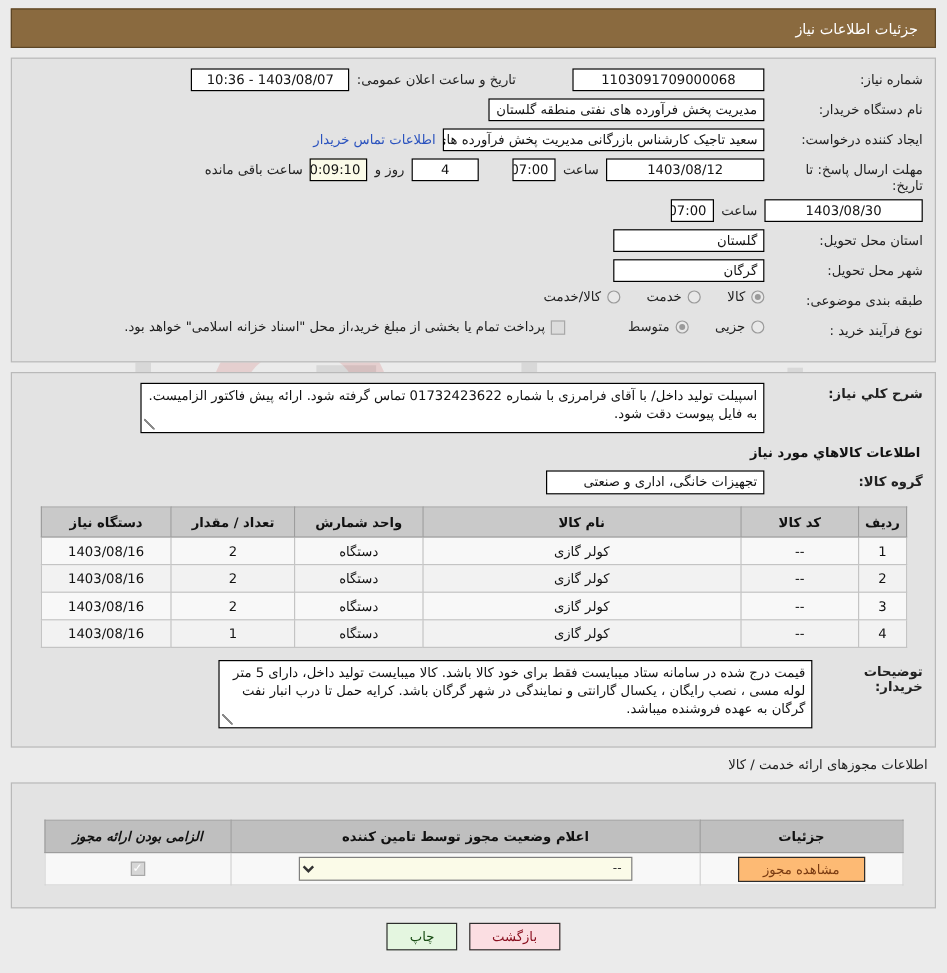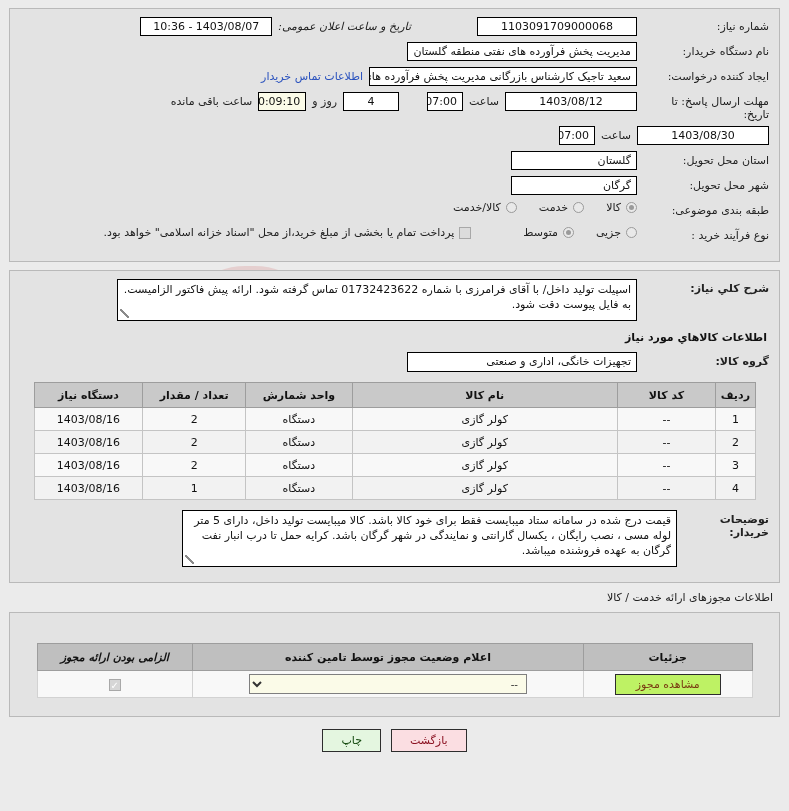--- a/index.html
+++ b/index.html
@@ -120,21 +120,21 @@
   .ibox.cream { background: #fbfbe8; }
 
   .w-need   { width: 160px; }
   .w-date   { width: 132px; }
   .w-org    { width: 230px; }
   .w-req    { width: 268px; text-align: right; }
   .w-time   { width: 36px; }
   .w-days   { width: 56px; }
   .w-count  { width: 48px; }
   .w-prov   { width: 100px; }
-  .w-group  { width: 230px; text-align: right; }
+  .w-group  { width: 182px; text-align: right; }
 
   .plaintxt { font-size: 11px; color: #222; white-space: nowrap; }
   .link {
     color: #2a52be;
     font-size: 11px;
     white-space: nowrap;
     text-decoration: none;
     cursor: pointer;
   }
 
@@ -287,21 +287,21 @@
   }
 
   .btn {
     display: inline-block;
     border: 1px solid #2d2d2d;
     font-size: 11px;
     padding: 3px 14px;
     cursor: pointer;
     background: #f0f0f0;
   }
-  .btn.view   { background: #bef264; color: #7a3b12; padding: 3px 20px; }
+  .btn.view   { background: #fdba74; color: #7a3b12; padding: 3px 20px; }
   .btn.print  { background: #e4f6e0; color: #154a10; padding: 4px 18px; }
   .btn.back   { background: #fbdee2; color: #8a1020; padding: 4px 18px; }
 
   #footerbar {
     margin-top: 12px;
     display: flex;
     justify-content: center;
     gap: 10px;
   }
 </style>
@@ -309,28 +309,31 @@
 <body>
 
 <div id="watermark">
   <div class="wm-text">iranTender.net</div>
   <div class="wm-mark"></div>
   <div class="wm-arrow"></div>
 </div>
 
 <div class="content-layer">
 
+  <div id="titlebar">
+    <span>جزئیات اطلاعات نیاز</span>
+  </div>
 
   <div class="panel">
 
     <div class="frow">
       <div class="flabel">شماره نیاز:</div>
       <div class="fbody">
         <div class="ibox w-need">1103091709000068</div>
-        <span class="plaintxt" style="margin-right:60px;font-style:italic;">تاریخ و ساعت اعلان عمومی:</span>
+        <span class="plaintxt" style="margin-right:41px;">تاریخ و ساعت اعلان عمومی:</span>
         <div class="ibox w-date">1403/08/07 - 10:36</div>
       </div>
     </div>
 
     <div class="frow">
       <div class="flabel">نام دستگاه خریدار:</div>
       <div class="fbody">
         <div class="ibox w-org rtlright">مدیریت پخش فرآورده های نفتی منطقه گلستان</div>
       </div>
     </div>

